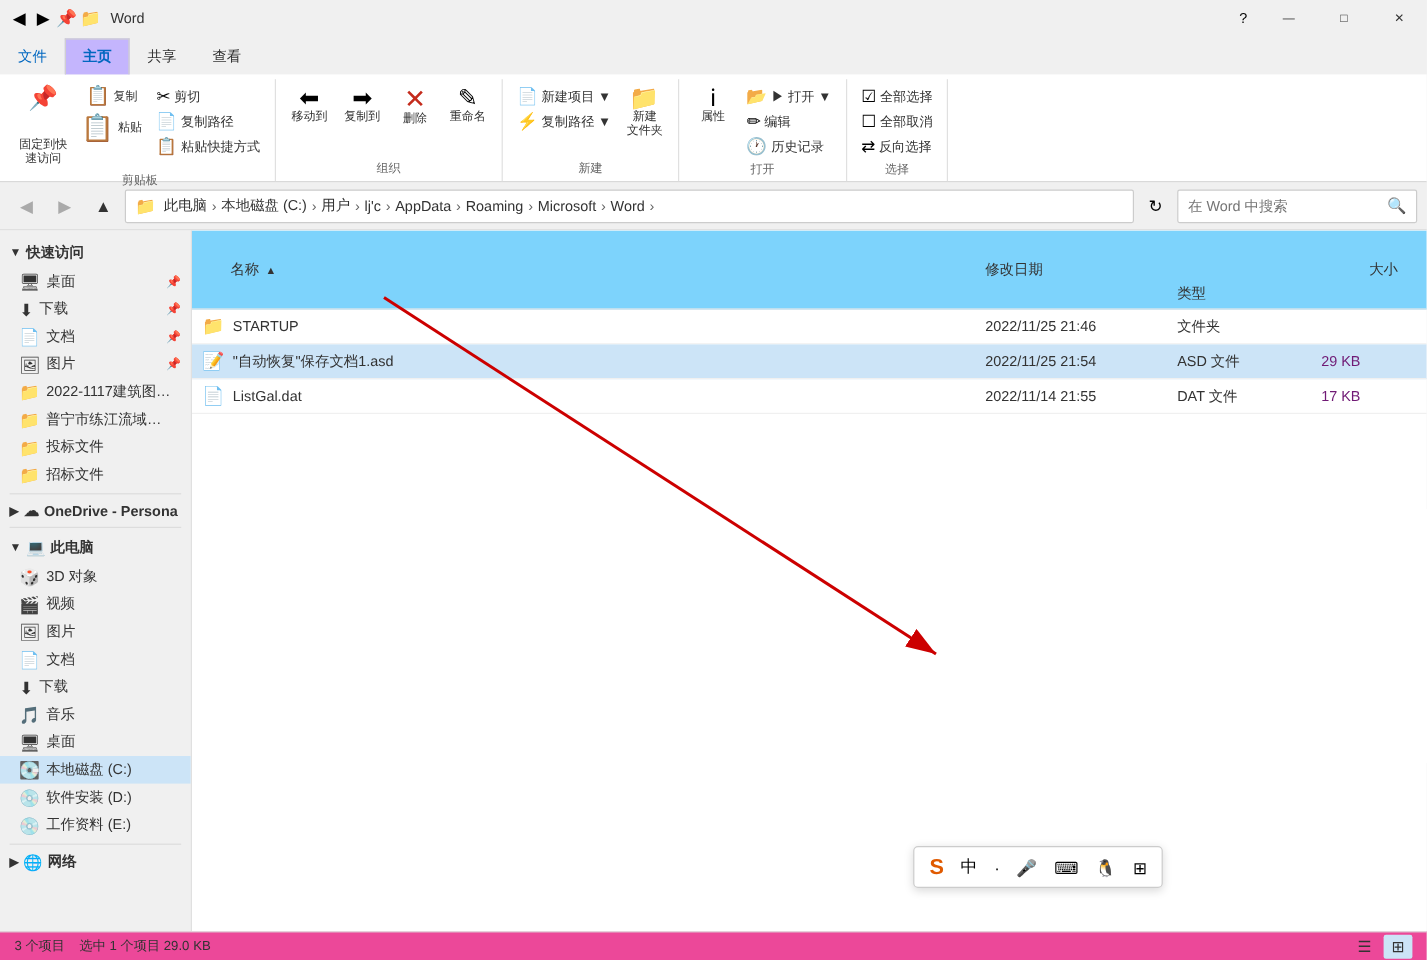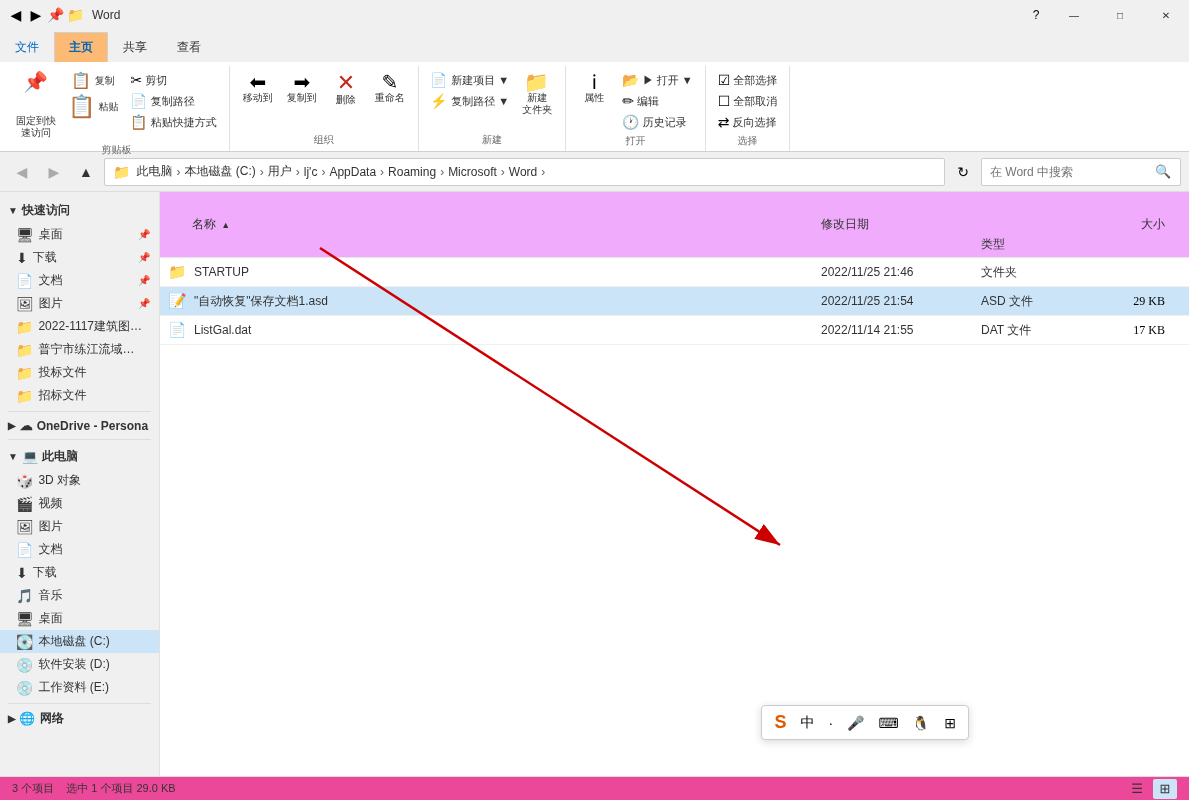--- a/index.html
+++ b/index.html
@@ -10,21 +10,21 @@
     #titlebar .tb-icons { display: flex; gap: 4px; align-items: center; }
     #titlebar .tb-icon { width: 16px; height: 16px; display: flex; align-items: center; justify-content: center; font-size: 14px; cursor: pointer; }
     #titlebar .app-title { margin-left: 8px; font-size: 12px; color: #333; }
     #titlebar .window-controls { position: absolute; right: 0; top: 0; display: flex; }
     #titlebar .win-btn { width: 46px; height: 30px; display: flex; align-items: center; justify-content: center; cursor: pointer; font-size: 10px; color: #333; }
     #titlebar .help-btn { position: absolute; right: 138px; top: 0; width: 30px; height: 30px; display: flex; align-items: center; justify-content: center; cursor: pointer; }
 
     
     #ribbon-tabs { height: 32px; background: #f0f0f0; display: flex; align-items: flex-end; padding-left: 0; border-bottom: none; }
     .ribbon-tab { padding: 6px 14px; cursor: pointer; font-size: 12px; color: #333; border: 1px solid transparent; border-bottom: none; }
-    .ribbon-tab.active { background: #fdba74; border-color: #d0d0d0; color: #0067c0; font-weight: 600; }
+    .ribbon-tab.active { background: #c4b5fd; border-color: #d0d0d0; color: #0067c0; font-weight: 600; }
 
     
     #ribbon { height: 90px; background: white; border-bottom: 1px solid #d0d0d0; display: flex; align-items: stretch; padding: 4px 4px 0; }
     .ribbon-group { display: flex; flex-direction: column; align-items: center; border-right: 1px solid #e0e0e0; padding: 4px 8px; min-width: fit-content; }
     .ribbon-group-content { display: flex; align-items: flex-start; gap: 4px; flex: 1; }
     .ribbon-group-label { font-size: 10px; color: #666; margin-top: auto; padding-top: 2px; }
     .ribbon-btn { display: flex; flex-direction: column; align-items: center; justify-content: center; cursor: pointer; padding: 2px 4px; border-radius: 2px; min-width: 40px; }
     .ribbon-btn .rb-icon { font-size: 20px; line-height: 1; }
     .ribbon-btn .rb-label { font-size: 10px; color: #333; text-align: center; line-height: 1.2; white-space: nowrap; }
     .ribbon-btn-small { display: flex; flex-direction: row; align-items: center; cursor: pointer; padding: 2px 4px; border-radius: 2px; gap: 3px; white-space: nowrap; }
@@ -53,32 +53,32 @@
     .sidebar-item { display: flex; align-items: center; padding: 3px 8px 3px 16px; cursor: pointer; font-size: 12px; color: #333; white-space: nowrap; overflow: hidden; text-overflow: ellipsis; gap: 5px; }
     .sidebar-item.selected { background: #cce4f7; }
     .sidebar-item .si-icon { font-size: 14px; flex-shrink: 0; }
     .sidebar-item .si-pin { font-size: 10px; color: #888; margin-left: auto; flex-shrink: 0; }
     .sidebar-header { display: flex; align-items: center; padding: 4px 8px; cursor: pointer; font-size: 12px; font-weight: 600; color: #333; gap: 4px; }
     .sidebar-header .si-icon { font-size: 13px; }
     .sidebar-divider { height: 1px; background: #ddd; margin: 2px 8px; }
 
     
     #filelist { flex: 1; background: white; overflow-y: auto; }
-    #filelist-header { display: flex; align-items: center; padding: 4px 8px; border-bottom: 1px solid #e8e8e8; background: #f0abfc; font-size: 12px; color: #333; }
+    #filelist-header { display: flex; align-items: center; padding: 4px 8px; border-bottom: 1px solid #e8e8e8; background: #7dd3fc; font-size: 12px; color: #333; }
     .col-name { flex: 1; padding-left: 24px; cursor: pointer; }
     .col-date { width: 160px; cursor: pointer; }
     .col-type { width: 120px; cursor: pointer; margin-top: 40px; }
     .col-size { width: 80px; text-align: right; padding-right: 16px; cursor: pointer; }
     .file-row { display: flex; align-items: center; padding: 4px 8px; border-bottom: 1px solid #f0f0f0; cursor: pointer; font-size: 12px; }
     .file-row.selected { background: #cce4f7; }
     .file-icon { width: 20px; height: 20px; display: flex; align-items: center; justify-content: center; margin-right: 6px; font-size: 15px; flex-shrink: 0; }
     .file-name { flex: 1; color: #333; }
     .file-date { width: 160px; color: #333; }
     .file-type { width: 120px; color: #333; }
-    .file-size { width: 80px; text-align: right; padding-right: 16px; color: #000000; font-family: Liberation Serif, serif; }
+    .file-size { width: 80px; padding-right: 16px; color: #701a75; }
 
     
     #statusbar { height: 24px; background: #ec4899; border-top: 1px solid #ddd; display: flex; align-items: center; padding: 0 12px; font-size: 11px; color: #333; }
     #statusbar .status-right { margin-left: auto; display: flex; gap: 4px; }
     .view-btn { width: 24px; height: 20px; display: flex; align-items: center; justify-content: center; cursor: pointer; font-size: 13px; border-radius: 2px; }
     .view-btn.active { background: #cce4f7; }
 
     
     #arrow-overlay { position: absolute; pointer-events: none; top: 0; left: 0; width: 100%; height: 100%; }
 

